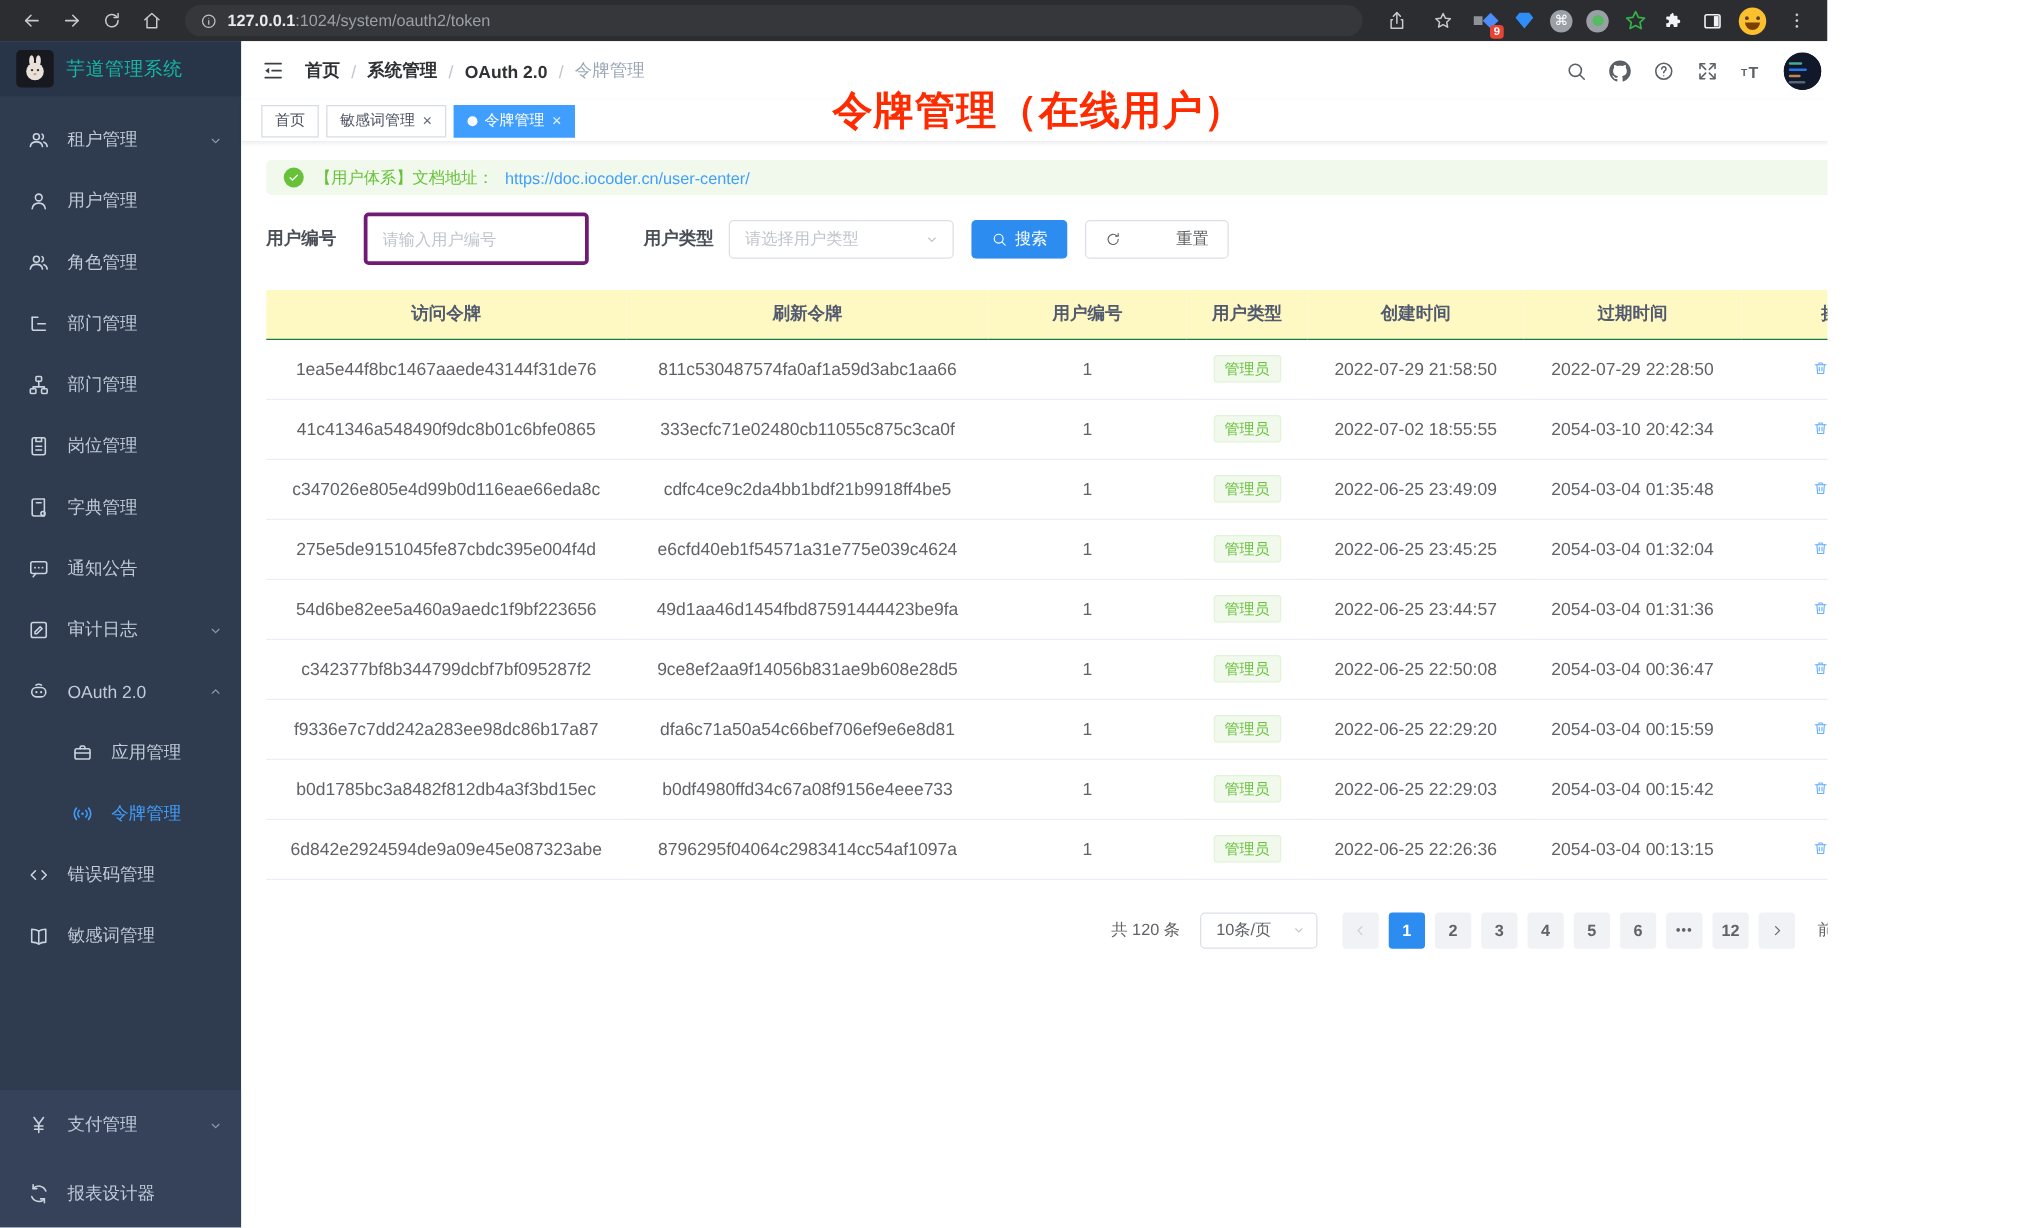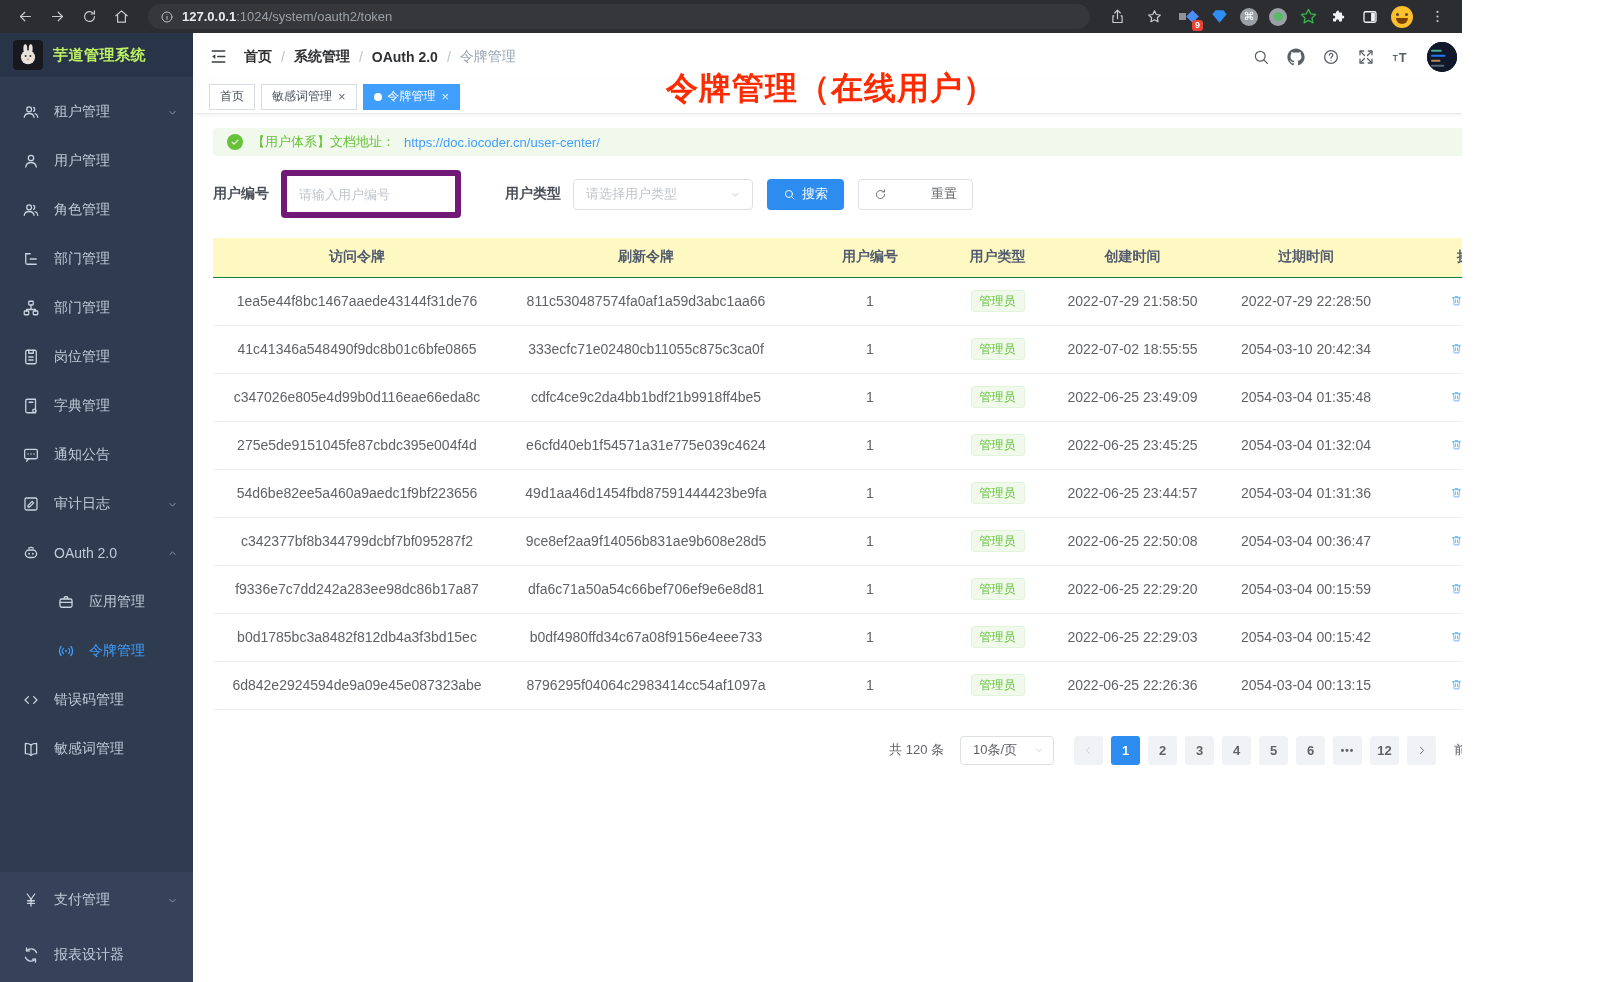--- a/index.html
+++ b/index.html
@@ -39,21 +39,21 @@
   
   .app { display:flex; height:949px; }
 
   
   .sidebar { width:193px; background:#2f3b4e; color:#bfcbd9; flex-shrink:0;
      display:flex; flex-direction:column; }
   .logo-row { height:44px; background:#283548; display:flex; align-items:center;
      padding-left:13px; gap:10px; flex-shrink:0; }
   .logo-img { width:30px; height:30px; border-radius:4px; background:#17191f;
      display:flex; align-items:center; justify-content:center; overflow:hidden; }
-  .app-title { color:#bef264; font-size:15px; font-weight:700; letter-spacing:.5px; }
+  .app-title { color:#14b8a6; font-size:15px; font-weight:400; letter-spacing:.5px; }
   .menu { flex:1; padding-top:10px; }
   .menu-item { height:49px; display:flex; align-items:center; padding:0 14px 0 22px;
      gap:14px; font-size:14px; cursor:pointer; }
   .menu-item .mi-icon { width:18px; height:18px; color:#c9d4e0; flex-shrink:0; }
   .menu-item .mi-icon .ic { width:18px; height:18px; }
   .menu-item .mi-label { flex:1; white-space:nowrap; }
   .menu-item .mi-arrow { color:#8f9bab; } .menu-item .mi-arrow .ic { width:13px; height:13px; }
   .menu-item.sub { padding-left:57px; }
   .menu-item.active { color:#409eff; } .menu-item.active .mi-icon { color:#409eff; }
   .bottom-zone { background:#364259; }
@@ -89,22 +89,22 @@
   .notice { height:28px; background:#f0f9eb; border-radius:4px; display:flex; align-items:center;
      padding:0 14px; gap:9px; font-size:13px; color:#67c23a; position:relative; margin-bottom:14px; }
   .check-ic { width:16px; height:16px; border-radius:50%; background:#67c23a; color:#fff;
      display:flex; align-items:center; justify-content:center; flex-shrink:0; }
   .check-ic .ic { width:10px; height:10px; stroke-width:2.6; }
   .notice a { color:#409eff; text-decoration:none; cursor:pointer; }
   .notice-close { position:absolute; right:14px; color:#c0c4cc; cursor:pointer; font-size:15px; }
 
   .filters { display:flex; align-items:center; margin:4px 0 20px; }
   .f-label { font-size:14px; font-weight:700; color:#4a4f57; margin-right:12px; }
-  .f-input { width:180px; height:31px; border:6px solid #701a75; border-radius:4px;
-     padding:18px 12px; font-size:13px; color:#606266; outline:none; }
+  .f-input { width:180px; height:31px; border:3px solid #701a75; border-radius:4px;
+     padding:18px 12px; font-size:13px; color:#606266; outline:none;margin-left:10px; }
   .f-input::placeholder { color:#c0c4cc; }
   .f-gap { width:44px; }
   .f-select { width:180px; height:31px; border:1px solid #dcdfe6; border-radius:4px;
      display:flex; align-items:center; justify-content:space-between; padding:0 10px 0 12px;
      font-size:13px; color:#c0c4cc; cursor:pointer; }
   .f-select .ic { width:13px; height:13px; color:#c0c4cc; }
   .btn { height:31px; padding:0 15px; border-radius:4px; font-size:13px; display:flex;
      align-items:center; gap:6px; cursor:pointer; border:1px solid transparent; }
   .btn .ic { width:13px; height:13px; }
   .btn-primary { background:#2d8cf0; color:#fff; margin-left:14px; }

